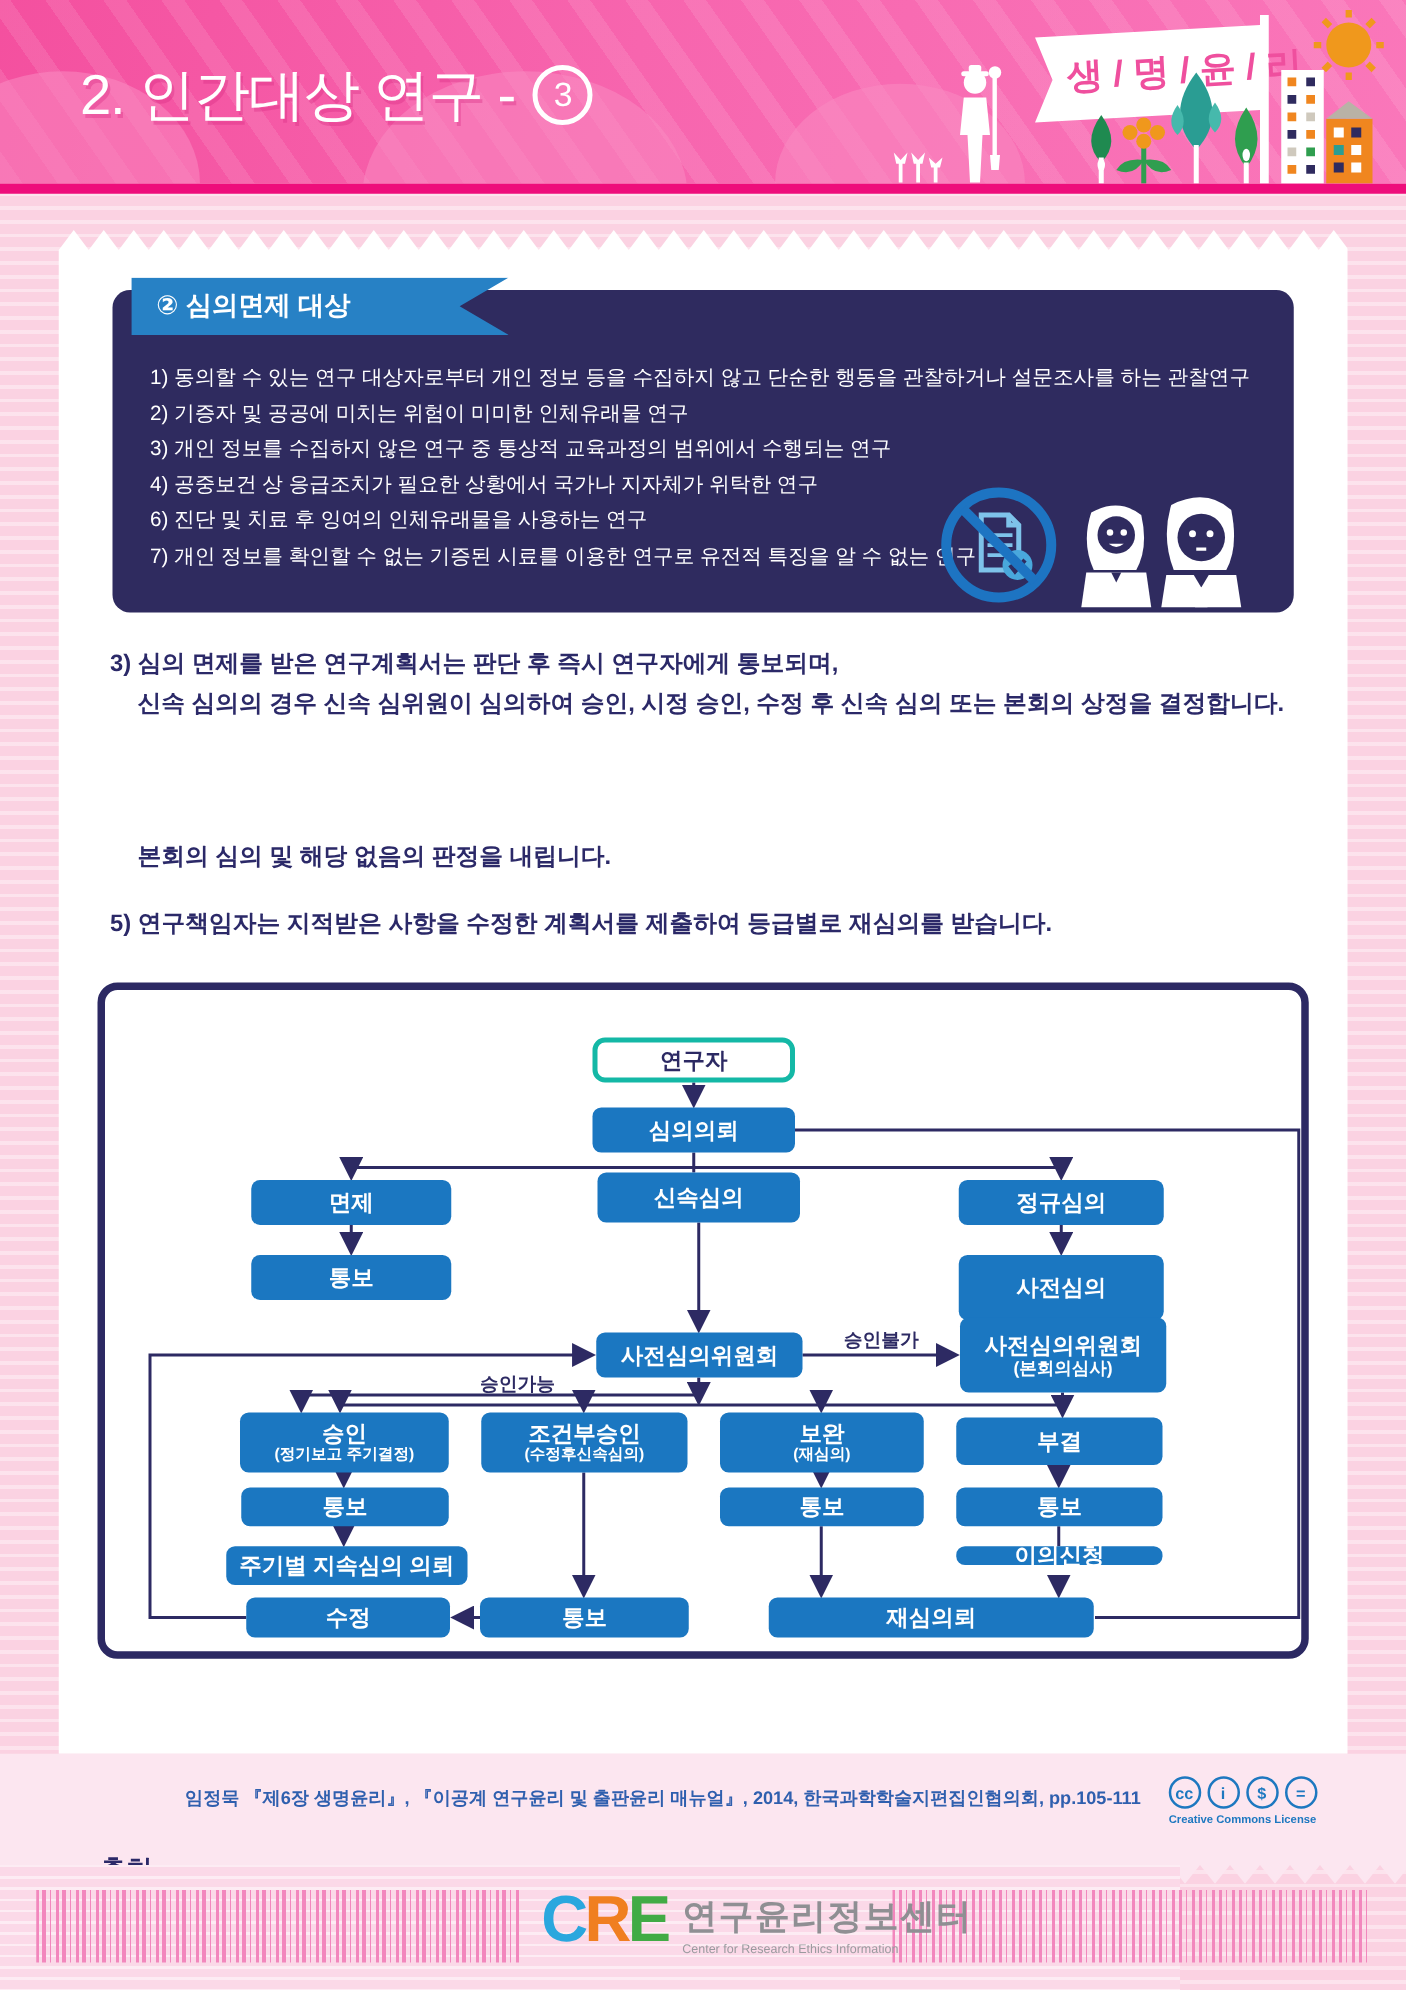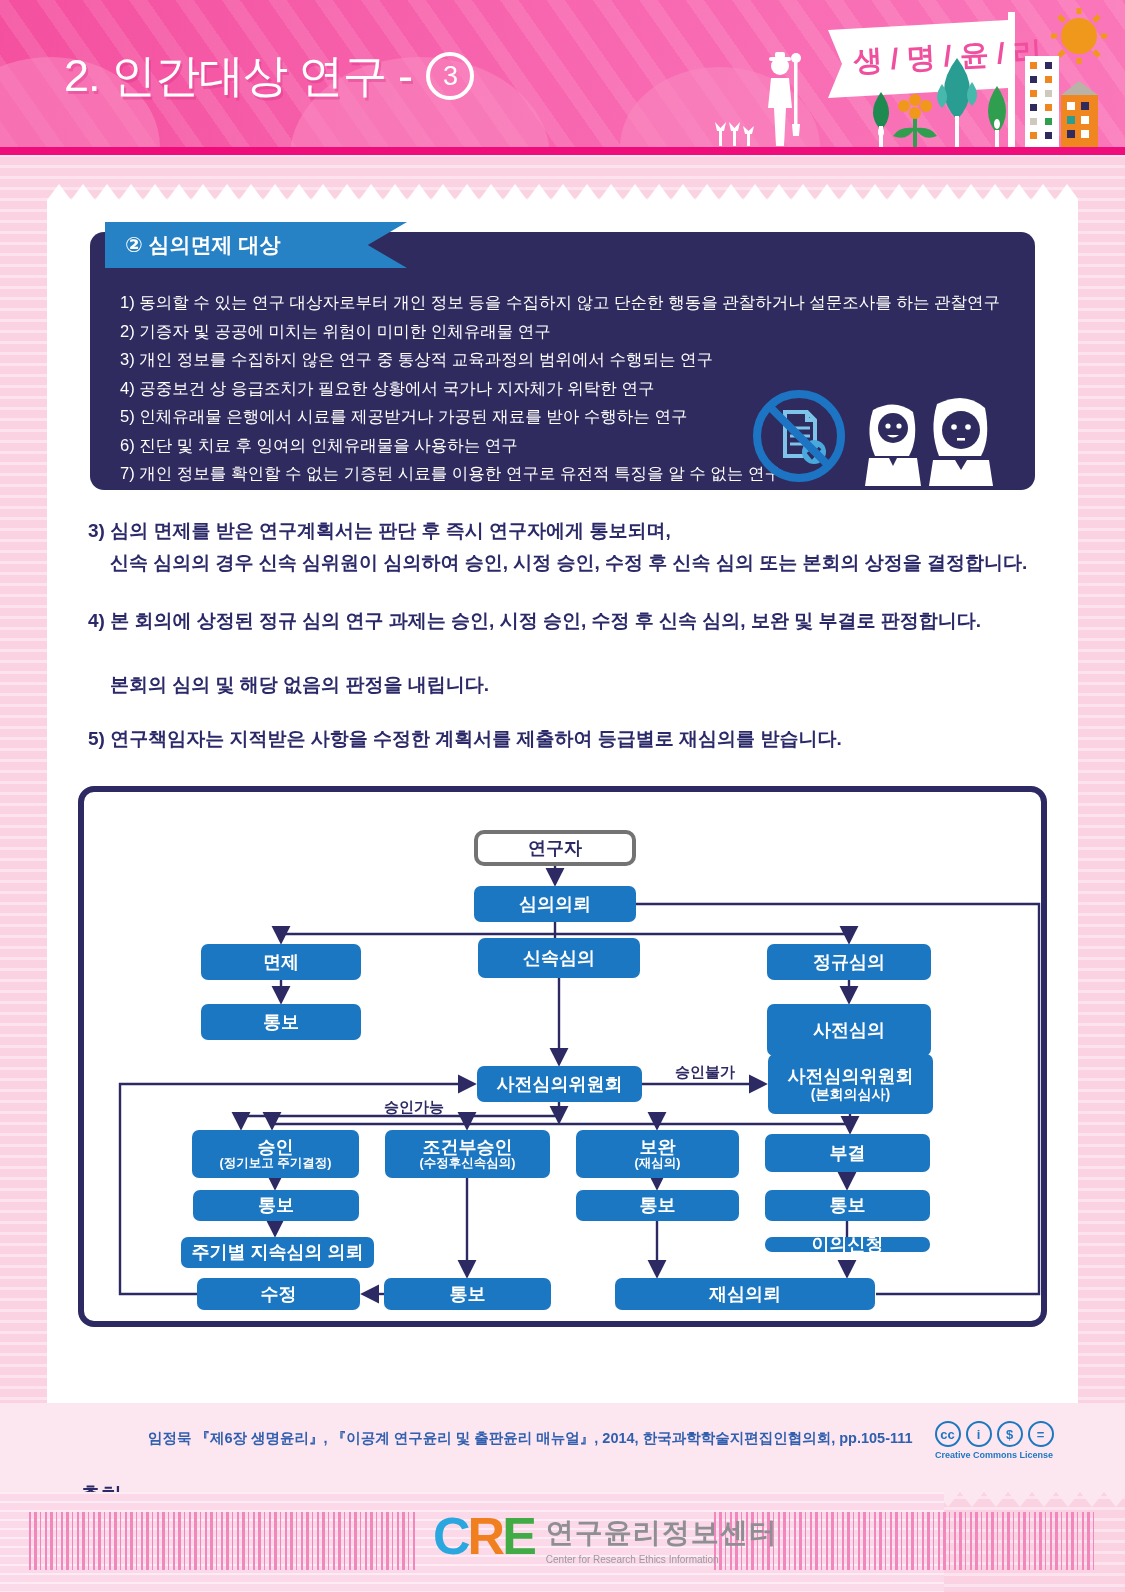--- a/index.html
+++ b/index.html
@@ -30,21 +30,21 @@
   .panel li{color:#fff;font-size:16.5px;font-weight:400;line-height:28.5px;white-space:nowrap;}
   .panel-icons{position:absolute;right:14px;bottom:4px;width:270px;height:100px;}
   
   .bodyline{position:absolute;color:#2b2968;font-size:19px;font-weight:700;white-space:nowrap;}
   
   .flowchart{position:absolute;left:31px;top:586px;width:969px;height:541px;background:#fff;}
   .fc-border{position:absolute;inset:0;border:6px solid #2c2963;border-radius:16px;pointer-events:none;}
   .fc-node{position:absolute;background:#1b77c1;color:#fff;border-radius:7px;display:flex;
     flex-direction:column;align-items:center;justify-content:center;font-weight:700;font-size:18px;line-height:1.15;}
   .fc-node .sub{font-size:12.5px;font-weight:600;line-height:1.1;}
-  .fc-outline{background:#fff;border:4px solid #737373;color:#2c2963;box-sizing:border-box;border-radius:10px;}
+  .fc-outline{background:#fff;border:4px solid #14b8a6;color:#2c2963;box-sizing:border-box;border-radius:10px;}
   .fc-svg{position:absolute;left:0;top:0;}
   .fc-label{font-size:15px;font-weight:700;fill:#2d2a63;}
   
   .band{position:absolute;left:0;top:1403px;width:1125px;height:89px;background:#fce6f0;}
   .src-label{position:absolute;left:80px;top:1481px;font-size:21px;font-weight:800;color:#2b2968;}
   .src-text{position:absolute;left:148px;top:1429px;font-size:14.5px;font-weight:600;color:#2f5fae;white-space:nowrap;}
   .cc{position:absolute;left:926px;top:1421px;width:136px;text-align:center;}
   .cc-row{display:flex;gap:5px;justify-content:center;}
   .cc-ic{width:26px;height:26px;border:2.5px solid #1d78c0;border-radius:50%;color:#1d78c0;
     font-size:13px;font-weight:800;display:flex;align-items:center;justify-content:center;box-sizing:border-box;}
@@ -185,21 +185,20 @@
 
   <div class="sheet">
 
     <div class="panel">
       <div class="ribbon">② 심의면제 대상</div>
       <ul>
         <li>1) 동의할 수 있는 연구 대상자로부터 개인 정보 등을 수집하지 않고 단순한 행동을 관찰하거나 설문조사를 하는 관찰연구</li>
         <li>2) 기증자 및 공공에 미치는 위험이 미미한 인체유래물 연구</li>
         <li>3) 개인 정보를 수집하지 않은 연구 중 통상적 교육과정의 범위에서 수행되는 연구</li>
         <li>4) 공중보건 상 응급조치가 필요한 상황에서 국가나 지자체가 위탁한 연구</li>
-        <li>5) 인체유래물 은행에서 시료를 제공받거나 가공된 재료를 받아 수행하는 연구</li>
         <li>6) 진단 및 치료 후 잉여의 인체유래물을 사용하는 연구</li>
         <li>7) 개인 정보를 확인할 수 없는 기증된 시료를 이용한 연구로 유전적 특징을 알 수 없는 연구</li>
       </ul>
       <svg class="panel-icons" viewBox="0 0 270 100">
 
         <g>
           <circle cx="48" cy="50" r="42" fill="none" stroke="#1d74c2" stroke-width="8"></circle>
           <g stroke="#7ec3ea" stroke-width="4" fill="none">
             <path d="M34,26 h22 l8,8 v36 h-30 z"></path>
             <path d="M56,26 v8 h8"></path>
@@ -229,21 +228,20 @@
           <rect x="206" y="52" width="8" height="2.6" fill="#ffffff"></rect>
           <path d="M182,74 h56 l4,26 h-64 z"></path>
           <path d="M204,74 l6,10 l6,-10 z" fill="#2f2b5f"></path>
           <path d="M208,84 h4 l3,16 h-10 z" fill="#ffffff"></path>
         </g>
       </svg>
     </div>
 
     <div class="bodyline" style="left:41px;top:318px;">3) 심의 면제를 받은 연구계획서는 판단 후 즉시 연구자에게 통보되며,</div>
     <div class="bodyline" style="left:63px;top:350px;">신속 심의의 경우 신속 심위원이 심의하여 승인, 시정 승인, 수정 후 신속 심의 또는 본회의 상정을 결정합니다.</div>
-    <div class="bodyline" style="left:41px;top:408px;">4) 본 회의에 상정된 정규 심의 연구 과제는 승인, 시정 승인, 수정 후 신속 심의, 보완 및 부결로 판정합니다.</div>
     <div class="bodyline" style="left:63px;top:472px;">본회의 심의 및 해당 없음의 판정을 내립니다.</div>
     <div class="bodyline" style="left:41px;top:526px;">5) 연구책임자는 지적받은 사항을 수정한 계획서를 제출하여 등급별로 재심의를 받습니다.</div>
 
     <div class="flowchart">
       <svg class="fc-svg" width="969" height="541" viewBox="0 0 969 541">
         <defs>
           <marker id="ah" viewBox="0 0 10 10" refX="8" refY="5" markerWidth="8" markerHeight="8" orient="auto-start-reverse">
             <path d="M0,0 L10,5 L0,10 z" fill="#2d2a63"></path>
           </marker>
         </defs>

